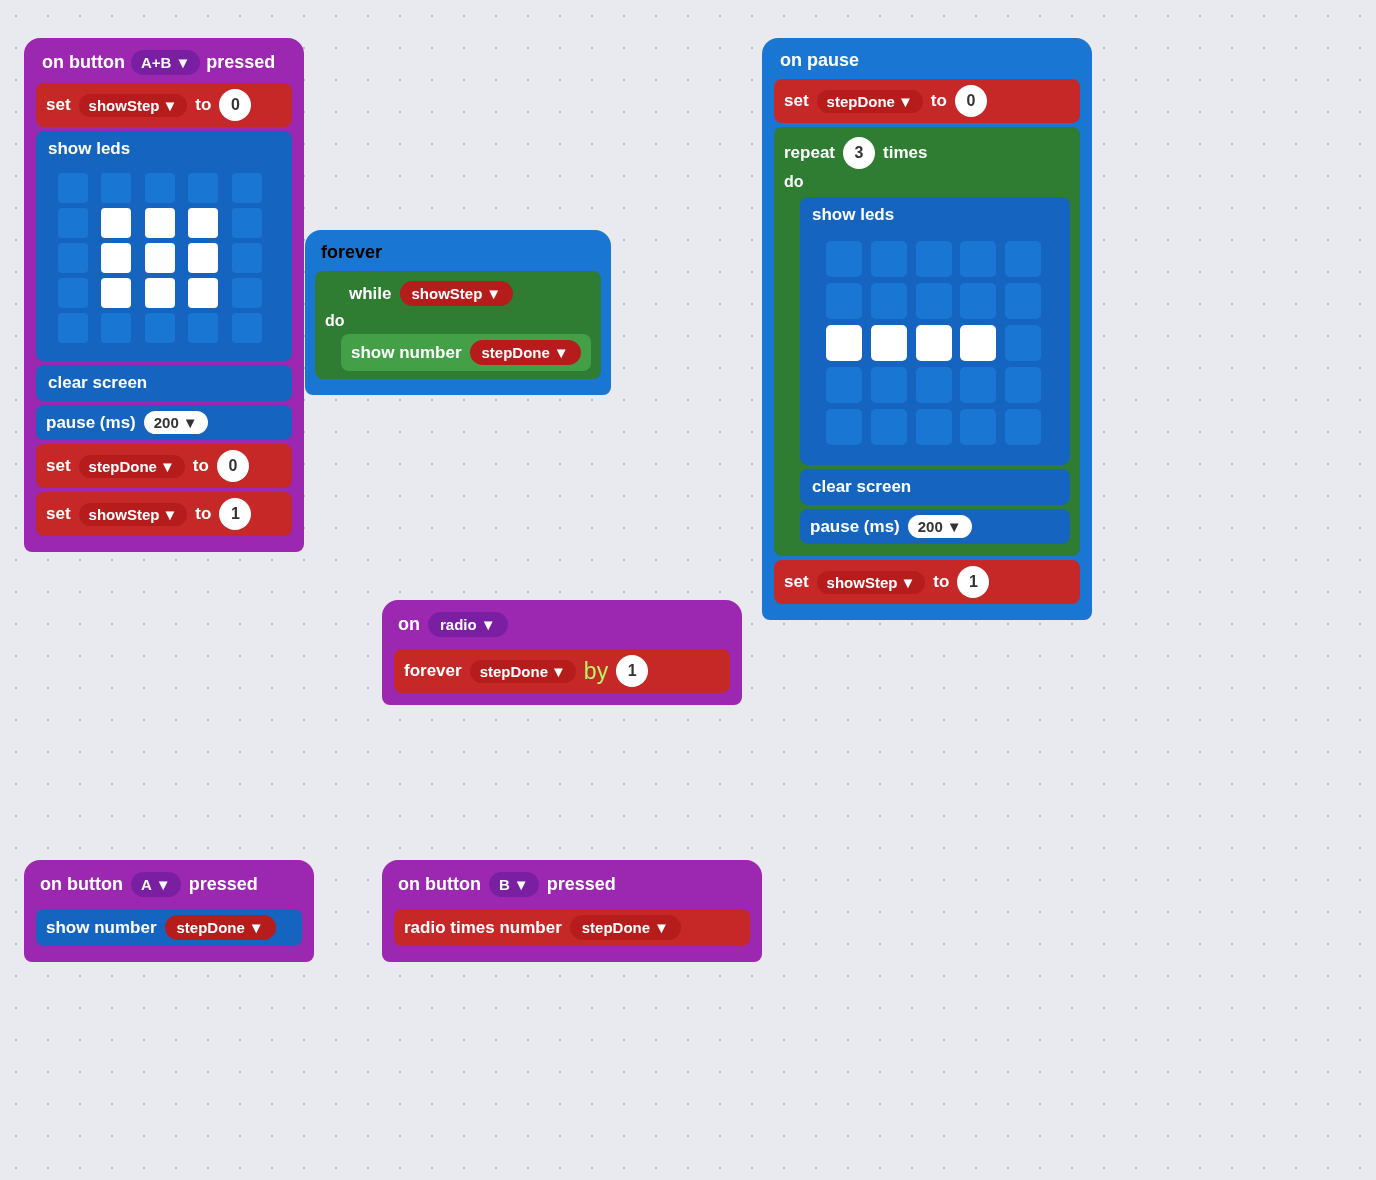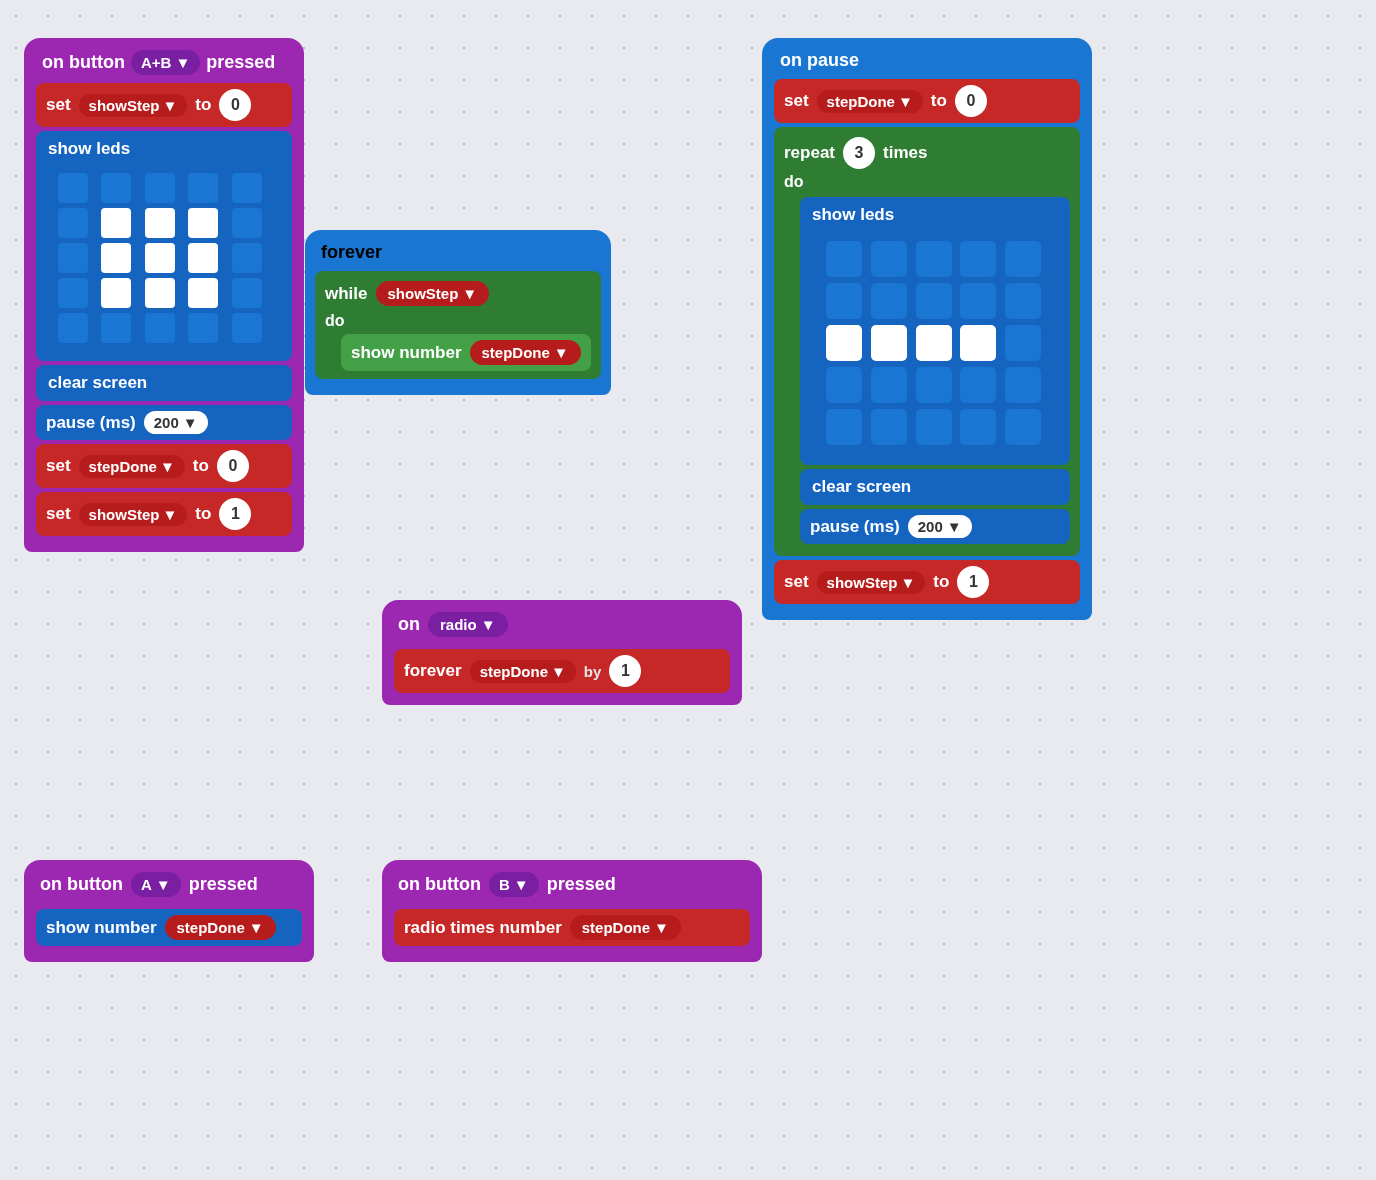--- a/index.html
+++ b/index.html
@@ -158,21 +158,21 @@
     </div>
   </div>
 </div>
 
 <div class="block-container" style="left:305px; top:230px;">
   <div style="background:#1976d2;border-radius:16px 16px 8px 8px;padding:8px 10px 12px 10px;min-width:290px;">
     <div style="color:#000000;font-size:18px;font-weight:700;padding:4px 6px;">forever</div>
 
     <div style="background:#2e7d32;border-radius:8px;padding:8px 10px;margin:4px 0;">
       <div style="display:flex;align-items:center;gap:8px;padding:2px 0;">
-        <span style="color:white;font-size:17px;font-weight:700;">while</span>
+        <span style="color:white;font-size:17px;font-weight:700;margin-left:24px;">while</span>
         <span style="background:#b71c1c;border-radius:20px;padding:4px 12px;color:white;font-size:15px;font-weight:700;display:inline-flex;align-items:center;gap:4px;">
           <span>showStep</span>
           <span>▼</span>
         </span>
       </div>
       <div style="color:white;font-size:16px;font-weight:700;padding:4px 0;">do</div>
 
       <div style="background:#43a047;border-radius:8px;padding:6px 10px;margin-left:16px;display:flex;align-items:center;gap:8px;">
         <span style="color:white;font-size:17px;font-weight:700;">show number</span>
         <span style="background:#b71c1c;border-radius:20px;padding:4px 12px;color:white;font-size:15px;font-weight:700;display:inline-flex;align-items:center;gap:4px;">
@@ -270,21 +270,21 @@
         <span>▼</span>
       </span>
     </div>
 
     <div style="background:#c62828;border-radius:8px;padding:6px 10px;display:flex;align-items:center;gap:8px;margin:4px 0;">
       <span style="color:white;font-size:17px;font-weight:700;">forever</span>
       <span style="background:#b71c1c;border-radius:20px;padding:3px 10px;color:white;font-size:15px;font-weight:700;display:inline-flex;align-items:center;gap:3px;">
         <span>stepDone</span>
         <span>▼</span>
       </span>
-      <span style="color:#e5e5e5;font-size:15px;font-weight:700;">by</span>
+      <span style="color:#bef264;font-size:23px;font-weight:400;">by</span>
       <span style="background:white;color:#333;border-radius:50%;width:32px;height:32px;display:inline-flex;align-items:center;justify-content:center;font-size:16px;font-weight:700;">1</span>
     </div>
   </div>
 </div>
 
 <div class="block-container" style="left:24px; top:860px;">
   <div style="background:#9c27b0;border-radius:16px 16px 8px 8px;padding:8px 12px 12px 12px;min-width:290px;">
     <div style="display:flex;align-items:center;gap:8px;padding:4px 4px 8px 4px;">
       <span style="color:white;font-size:18px;font-weight:700;">on button</span>
       <span style="background:#7b1fa2;border-radius:20px;padding:4px 10px;color:white;font-size:15px;font-weight:700;display:inline-flex;align-items:center;gap:4px;">

